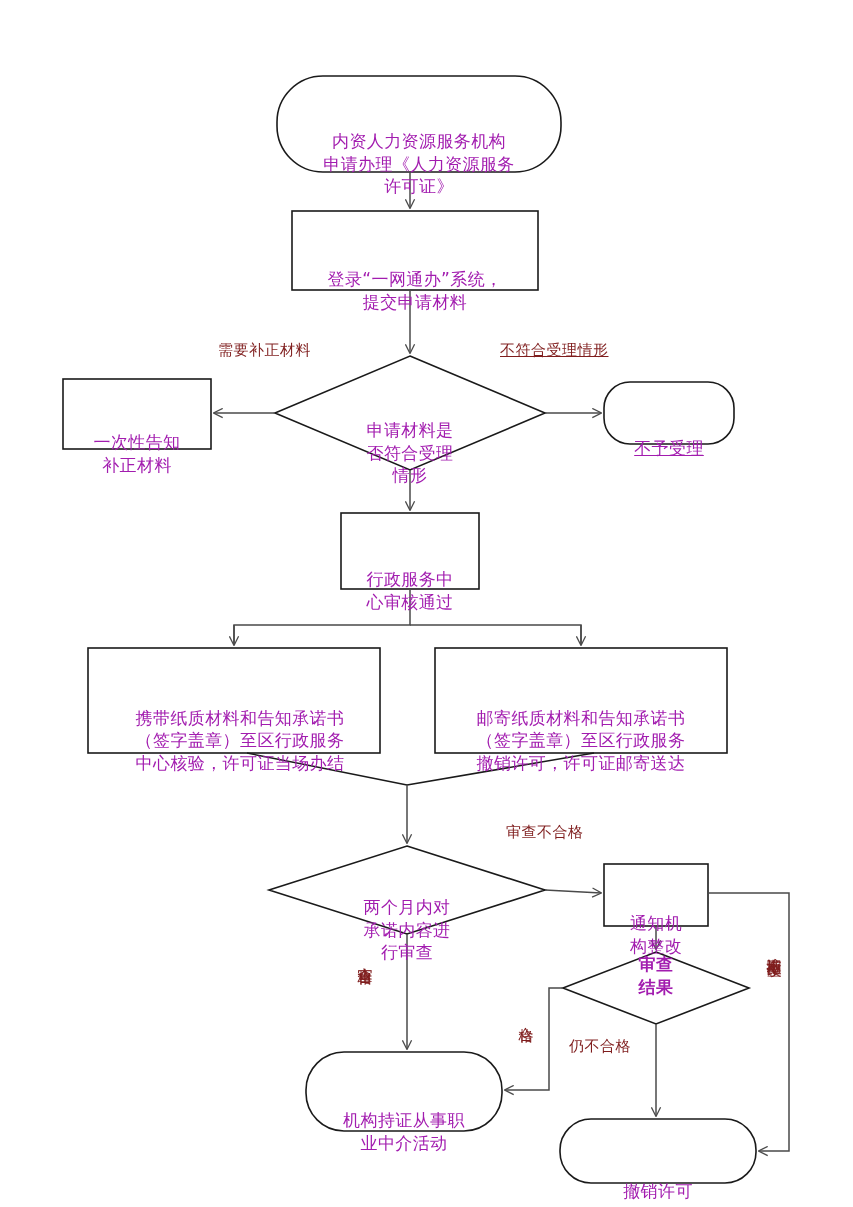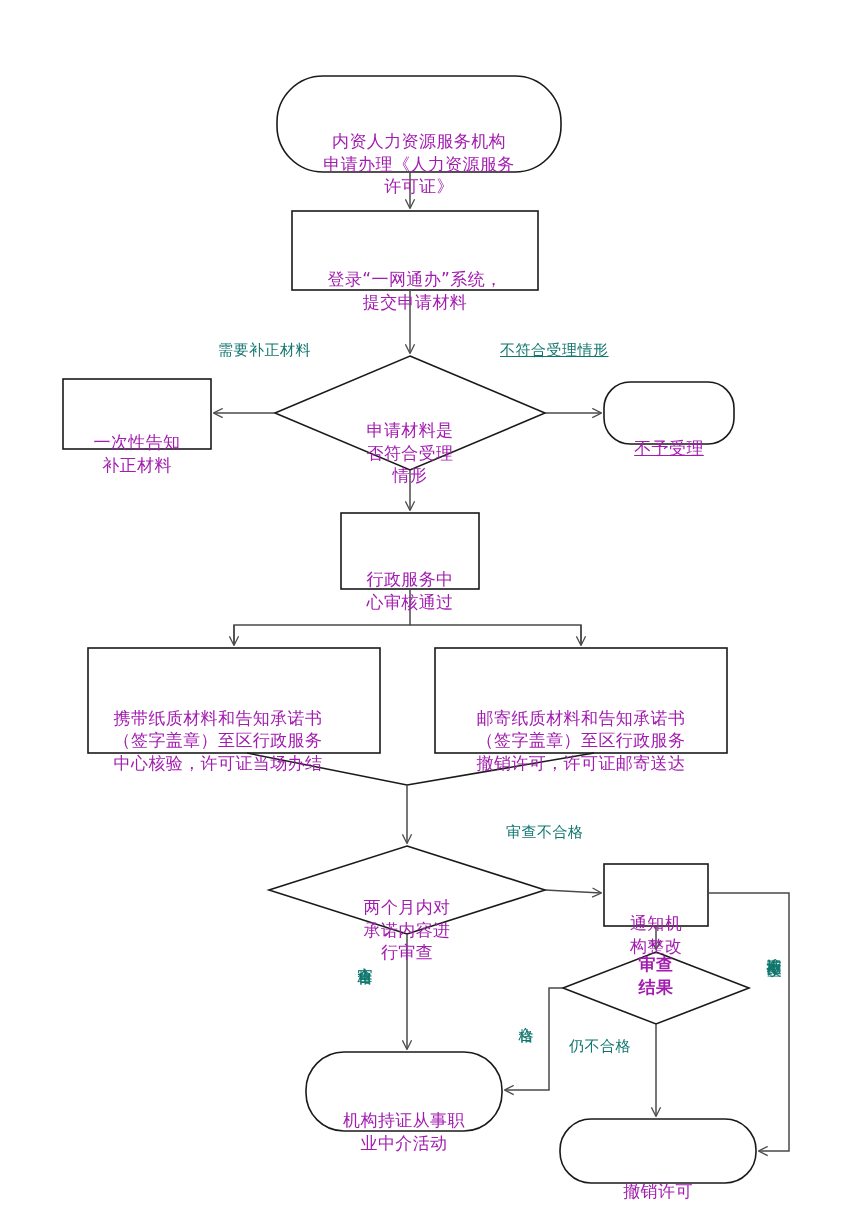--- a/index.html
+++ b/index.html
@@ -52,21 +52,21 @@
     font-family: "DejaVu Sans", sans-serif;
     font-size: 17px;
     line-height: 1.33;
     letter-spacing: 0.4px;
     white-space: pre;
     pointer-events: none;
     margin-top: 40px;
   }
   .edge-label {
     position: absolute;
-    color: #0f766e;
+    color: #7f1d1d;
     font-family: "DejaVu Sans", sans-serif;
     font-size: 15px;
     line-height: 1.15;
     letter-spacing: 0.5px;
     white-space: pre;
   }
   .edge-label.vertical {
     writing-mode: vertical-rl;
     text-orientation: upright;
     letter-spacing: 1px;
@@ -155,21 +155,21 @@
 情形</div>
 
   <div class="node-text" style="left:63px; top:379px; width:148px; height:70px;">一次性告知
 补正材料</div>
 
   <div class="node-text" style="left:604px; top:382px; width:130px; height:53px;text-decoration:underline;">不予受理</div>
 
   <div class="node-text" style="left:341px; top:513px; width:138px; height:76px;">行政服务中
 心审核通过</div>
 
-  <div class="node-text" style="left:72px; top:648px; width:292px; height:105px;">携带纸质材料和告知承诺书
+  <div class="node-text" style="left:94px; top:648px; width:292px; height:105px;">携带纸质材料和告知承诺书
 （签字盖章）至区行政服务
 中心核验，许可证当场办结</div>
 
   <div class="node-text" style="left:435px; top:648px; width:292px; height:105px;">邮寄纸质材料和告知承诺书
 （签字盖章）至区行政服务
 撤销许可，许可证邮寄送达</div>
 
   <div class="node-text" style="left:327px; top:846px; width:160px; height:88px;">两个月内对
 承诺内容进
 行审查</div>

